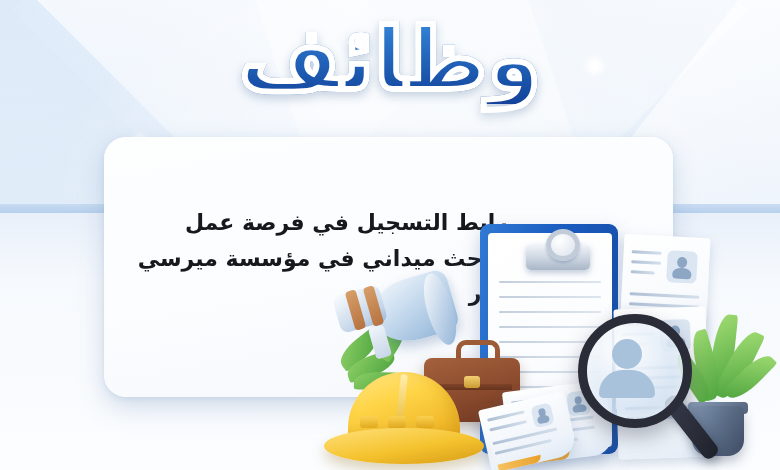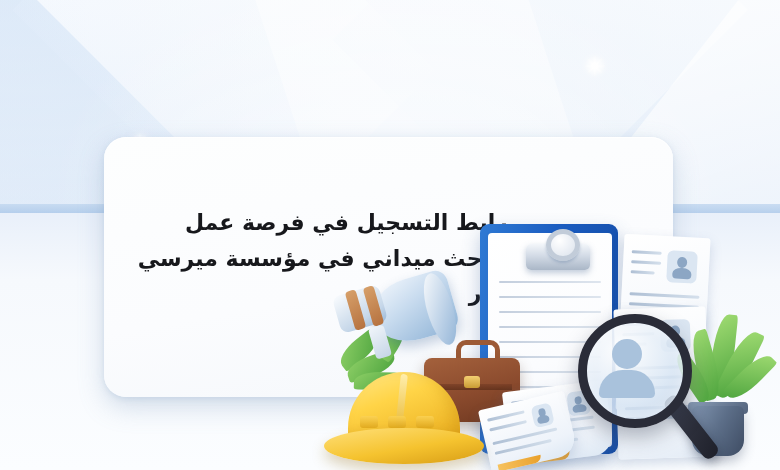--- a/index.html
+++ b/index.html
@@ -262,20 +262,23 @@
       <div class="spark" style="left: 131px; top: 133px; width: 18px; height: 18px;">
         <div class="glow"></div>
         <div class="ray r0"></div>
         <div class="ray r1"></div>
         <div class="ray r2"></div>
         <div class="ray r3"></div>
         <div class="core"></div>
       </div>
     </div>
 
+  <div class="title-wrap">
+    <div class="title">وظائف</div>
+  </div>
 
   <div class="card">
     <div class="card-text">رابط التسجيل في فرصة عمل لباحث ميداني في مؤسسة ميرسي كور</div>
   </div>
 
   <div class="illo">
 
     <div class="leaf" style="left:16px;top:150px;width:46px;height:20px;transform:rotate(-38deg);"></div>
     <div class="leaf" style="left:26px;top:166px;width:50px;height:20px;transform:rotate(-18deg);"></div>
     <div class="leaf" style="left:34px;top:182px;width:44px;height:18px;transform:rotate(2deg);"></div>

